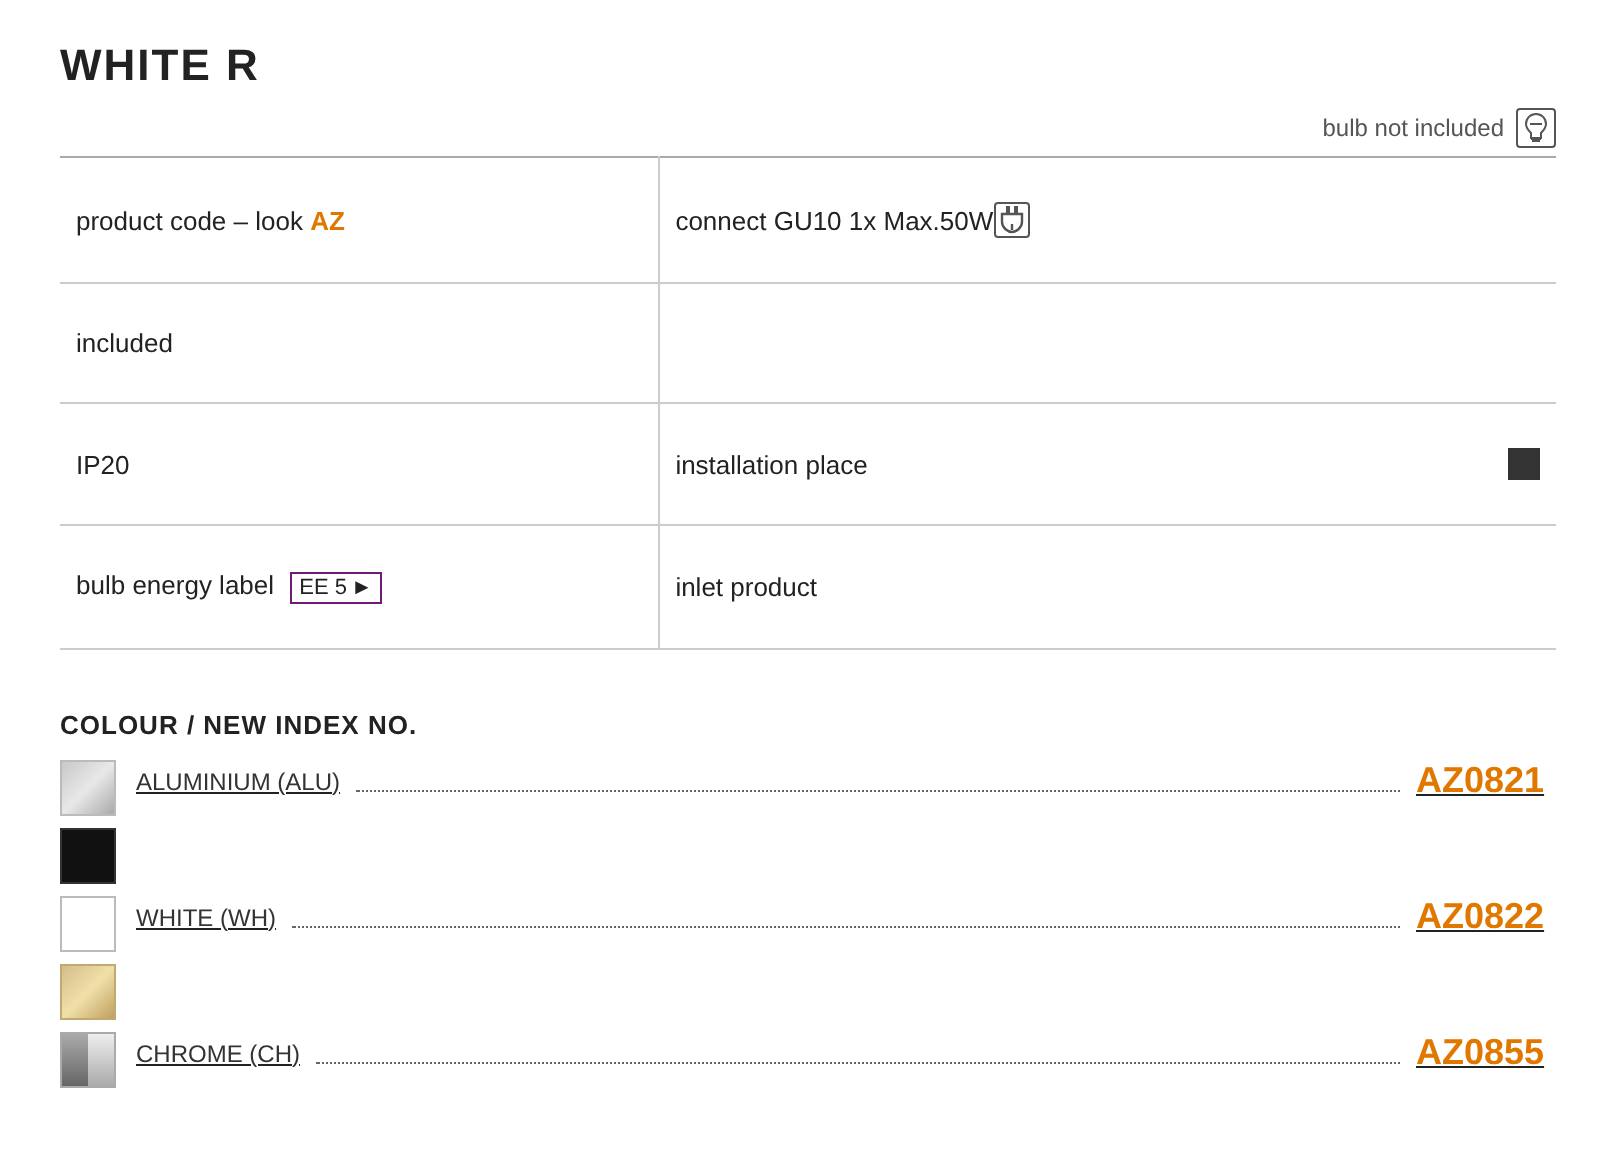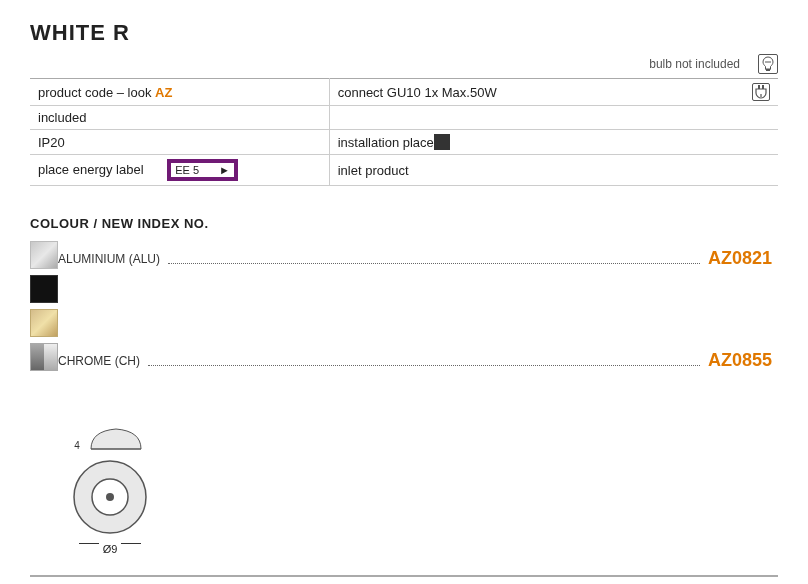--- a/index.html
+++ b/index.html
@@ -20,21 +20,21 @@
       letter-spacing: 1px;
     }
 
     .bulb-notice {
       display: flex;
       align-items: center;
       justify-content: flex-end;
       font-size: 12px;
       color: #555;
       margin-bottom: 4px;
-      gap: 18px;
+      gap: 6px;
     }
 
     .bulb-icon {
       width: 20px;
       height: 20px;
       border: 1.5px solid #555;
       border-radius: 2px;
       display: flex;
       align-items: center;
       justify-content: center;
@@ -44,46 +44,46 @@
 
     .info-table {
       width: 100%;
       border-collapse: collapse;
       border-top: 1.5px solid #aaa;
       margin-bottom: 20px;
     }
 
     .info-table td {
       border-bottom: 1px solid #ccc;
-      padding: 4px 8px;
+      padding: 22px 8px;
       vertical-align: middle;
     }
 
     .info-table .left-col {
       width: 40%;
       border-right: 1px solid #ccc;
     }
 
     .info-table .right-col {
       width: 60%;
     }
 
     .highlight-az {
       color: #e07800;
       font-weight: bold;
     }
 
     .energy-badge {
       display: inline-flex;
       align-items: center;
-      border: 4px solid #701a75;
+      border: 1px solid #701a75;
       padding: 1px 4px;
       font-size: 11px;
-      margin-left: 20px;
-      gap: 20px;
+      margin-left: 4px;
+      gap: 2px;
     }
 
     .plug-icon {
       width: 18px;
       height: 18px;
       border: 1.5px solid #555;
       border-radius: 2px;
       display: flex;
       align-items: center;
       justify-content: center;
@@ -105,22 +105,24 @@
       margin-top: 10px;
     }
 
     .colour-list {
       list-style: none;
       margin-bottom: 20px;
     }
 
     .colour-item {
       display: flex;
-      align-items: flex-end;
+      align-items: flex-start;
       margin-bottom: 6px;
+      gap: 10px;
+      text-decoration: underline;
     }
 
     .colour-swatch {
       width: 28px;
       height: 28px;
       border: 1px solid #ccc;
       flex-shrink: 0;
     }
 
     .colour-label {
@@ -180,21 +182,21 @@
 <div class="content-wrapper">
 
   <table class="info-table">
     <tbody>
         <tr>
       <td class="left-col">
         <span>product code – look</span>
         <span class="highlight-az">AZ</span>
       </td>
       <td class="right-col">
-        <div style="display:flex;align-items:center;justify-content:space-between;">
+        <div style="display:flex;align-items:center;">
           <span>connect GU10 1x Max.50W</span>
           <div class="plug-icon">
             <svg width="12" height="14" viewBox="0 0 12 14">
               <rect x="3" y="0" width="2" height="4" fill="#555"></rect>
               <rect x="7" y="0" width="2" height="4" fill="#555"></rect>
               <path d="M1 4 L11 4 L11 8 C11 11 8 13 6 13 C4 13 1 11 1 8 Z" fill="none" stroke="#555" stroke-width="1.2"></path>
               <line x1="6" y1="9" x2="6" y2="12" stroke="#555" stroke-width="1.2"></line>
             </svg>
           </div>
         </div>
@@ -204,29 +206,29 @@
       <td class="left-col">
         <span>included</span>
       </td>
       <td class="right-col"></td>
     </tr>
     <tr>
       <td class="left-col">
         <span>IP20</span>
       </td>
       <td class="right-col">
-        <div style="display:flex;align-items:center;">
+        <div style="display:flex;align-items:center;justify-content:space-between;">
           <span>installation place</span>
           <div class="install-icon" style="width:16px;height:16px;background:#333;"></div>
         </div>
       </td>
     </tr>
     <tr>
       <td class="left-col">
-        <span>place energy label</span>
+        <span>bulb energy label</span>
         <span class="energy-badge">
           <span>EE 5</span>
           <span>►</span>
         </span>
       </td>
       <td class="right-col">
         <span>inlet product</span>
       </td>
     </tr>
   </tbody>
@@ -242,20 +244,28 @@
             <span class="colour-label">
         ALUMINIUM (ALU)
         <span class="dots"></span>
         <span class="colour-code">AZ0821</span>
       </span>
           </li>
           <li class="colour-item">
             <div class="colour-swatch" style="background: #111; border: 1px solid #333;"></div>
           </li>
           <li class="colour-item">
+            <div class="colour-swatch" style="background: #fff; border: 1px solid #bbb;"></div>
+            <span class="colour-label">
+        WHITE (WH)
+        <span class="dots"></span>
+        <span class="colour-code">AZ0822</span>
+      </span>
+          </li>
+          <li class="colour-item">
             <div class="colour-swatch" style="background: linear-gradient(135deg, #d4bc8a 0%, #f0e0a8 50%, #c0a060 100%); border: 1px solid #c0aa70;"></div>
           </li>
           <li class="colour-item">
             <div class="colour-swatch" style="background: linear-gradient(135deg, #888 0%, #eee 40%, #777 60%, #ccc 100%); border: 1px solid #aaa;; display:flex; overflow:hidden;">
         <div style="width:50%; background: linear-gradient(180deg,#aaa,#666);"></div>
         <div style="width:50%; background: linear-gradient(180deg,#eee,#aaa);"></div>
       </div>
             <span class="colour-label">
         CHROME (CH)
         <span class="dots"></span>

